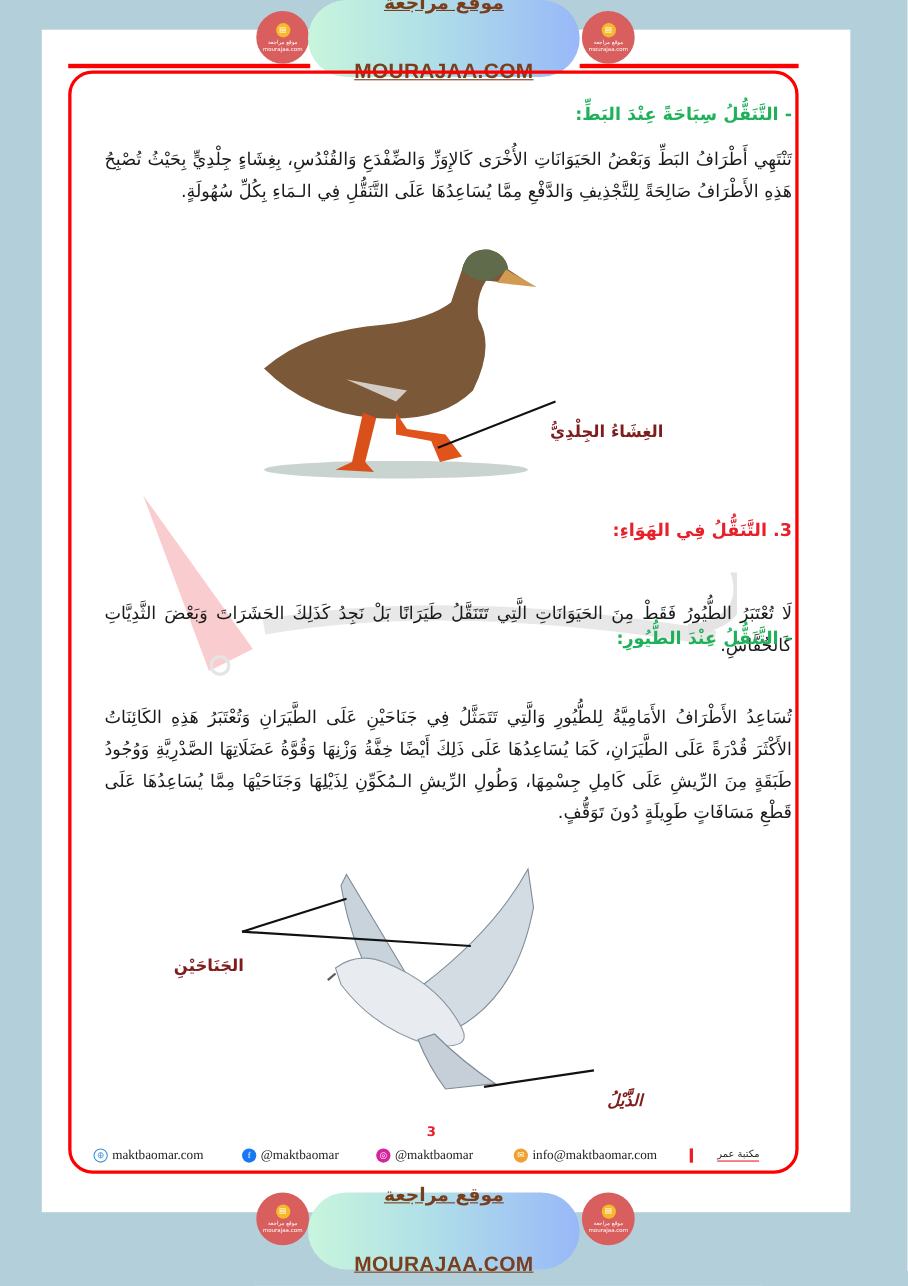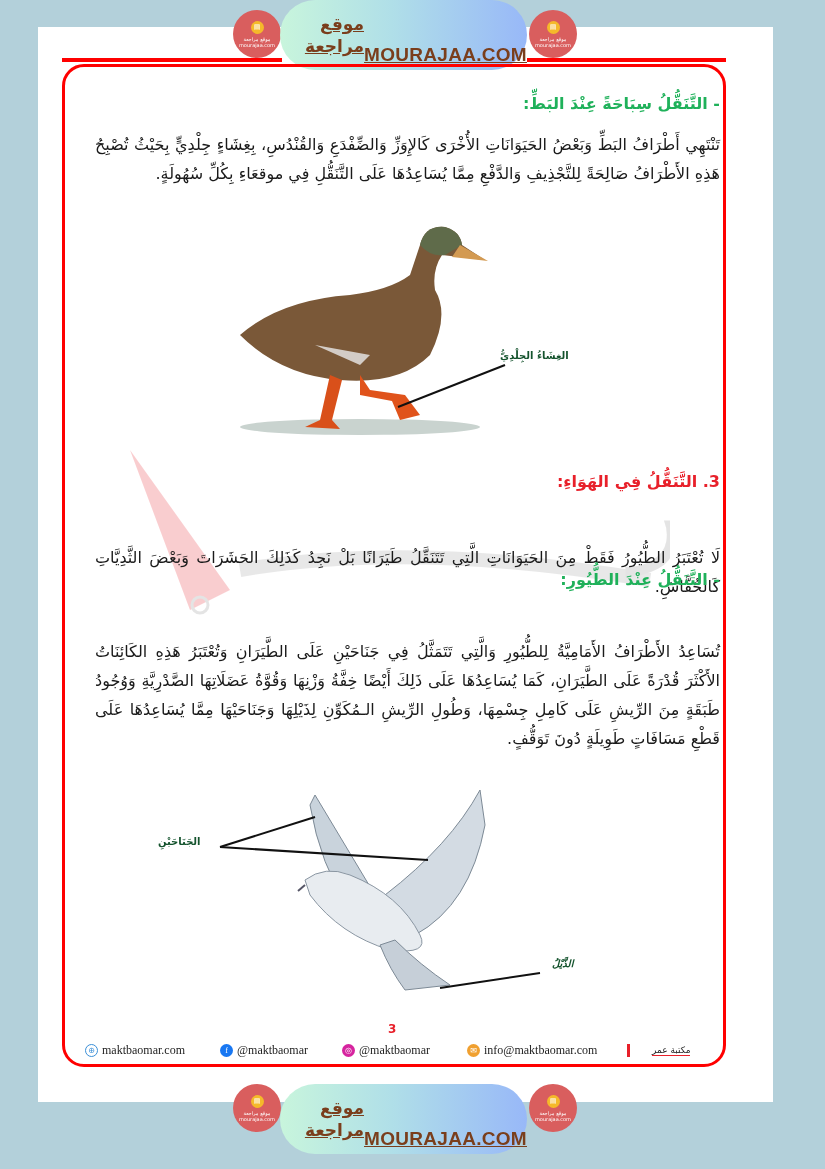--- a/index.html
+++ b/index.html
@@ -17,21 +17,21 @@
     position: absolute; left: 62px; top: 64px; width: 664px; height: 1003px;
     border: 3px solid #ff0000; border-radius: 22px;
   }
   
   .banner { position: absolute; left: 0; width: 825px; height: 80px; }
   .banner.top { top: 0; }
   .banner.bottom { top: 1080px; }
   .pill {
     position: absolute; left: 280px; width: 247px; height: 70px; border-radius: 35px;
     background: linear-gradient(90deg, #c8f5dc 0%, #b0dfe8 45%, #98b8f8 100%);
-    display: flex; align-items: center; justify-content: center;
+    display: flex; flex-direction: column; align-items: center; justify-content: center;
   }
   .banner.top .pill { top: 0; }
   .banner.bottom .pill { top: 4px; }
   .pill .ar {
     font-family: "DejaVu Sans", sans-serif; font-weight: bold; color: #7a3e1c;
     font-size: 17px; text-decoration: underline; line-height: 22px; direction: rtl;
   }
   .pill .en {
     font-family: "Liberation Sans", sans-serif; font-weight: bold; color: #7a3e1c;
     font-size: 19px; text-decoration: underline; line-height: 24px; letter-spacing: 0.3px; margin-top: 40px;
@@ -56,21 +56,21 @@
     position: absolute; right: 105px; font-weight: bold; font-size: 16px; direction: rtl;
   }
   .heading.green { color: #1fb15a; }
   .heading.red { color: #e8202a; }
   .para {
     position: absolute; right: 105px; width: 625px; direction: rtl; text-align: justify;
     font-size: 16px; line-height: 29px; color: #1a1a1a;
   }
   .figure { position: absolute; }
   .label {
-    position: absolute; font-weight: bold; font-size: 10px; color: #14532d; direction: rtl; white-space: nowrap;
+    position: absolute; font-weight: bold; font-size: 15px; color: #7f1d1d; direction: rtl; white-space: nowrap; margin-top: 33px;
   }
   .pagenum {
     position: absolute; left: 388px; top: 1022px; color: #e8202a; font-weight: bold; font-size: 12px;
   }
   .footer {
     position: absolute; left: 85px; top: 1040px; width: 620px; height: 20px;
     display: flex; align-items: center; font-family: "Liberation Serif", serif; font-size: 12px; color: #222;
   }
   .footer .item { display: flex; align-items: center; gap: 4px; }
   .ficon { width: 13px; height: 13px; border-radius: 50%; display: inline-flex; align-items: center; justify-content: center; font-size: 8px; color: #fff; }
@@ -103,21 +103,21 @@
 <div class="frame"></div>
 
 <svg class="watermark" viewBox="0 0 560 200">
   <path d="M20 20 L120 160 L80 180 Z" fill="#e8202a"></path>
   <circle cx="90" cy="175" r="8" fill="none" stroke="#888" stroke-width="3"></circle>
   <path d="M130 140 Q300 110 540 150" stroke="#999" stroke-width="14" fill="none"></path>
   <text x="520" y="120" font-size="110" fill="#888" text-anchor="end" font-family="DejaVu Sans, sans-serif" direction="rtl">مكتبة عمر</text>
 </svg>
 
 <div class="heading green" style="top:94px;">-   التَّنَقُّلُ سِبَاحَةً عِنْدَ البَطِّ:</div>
-<div class="para" style="top:130px;">تَنْتَهِي أَطْرَافُ البَطِّ وَبَعْضُ الحَيَوَانَاتِ الأُخْرَى كَالإِوَزِّ وَالضِّفْدَعِ وَالقُنْدُسِ، بِغِشَاءٍ جِلْدِيٍّ بِحَيْثُ تُصْبِحُ هَذِهِ الأَطْرَافُ صَالِحَةً لِلتَّجْذِيفِ وَالدَّفْعِ مِمَّا يُسَاعِدُهَا عَلَى التَّنَقُّلِ فِي موقعَاءِ بِكُلِّ سُهُولَةٍ.</div>
+<div class="para" style="top:130px;">تَنْتَهِي أَطْرَافُ البَطِّ وَبَعْضُ الحَيَوَانَاتِ الأُخْرَى كَالإِوَزِّ وَالضِّفْدَعِ وَالقُنْدُسِ، بِغِشَاءٍ جِلْدِيٍّ بِحَيْثُ تُصْبِحُ هَذِهِ الأَطْرَافُ صَالِحَةً لِلتَّجْذِيفِ وَالدَّفْعِ مِمَّا يُسَاعِدُهَا عَلَى التَّنَقُّلِ فِي الـمَاءِ بِكُلِّ سُهُولَةٍ.</div>
 
 <svg class="figure" style="left:220px;top:205px;" width="420" height="245">
   <ellipse cx="140" cy="222" rx="120" ry="8" fill="#c9d3cf"></ellipse>
   <path d="M20 130 Q60 95 130 90 Q170 85 190 70 L200 40 Q205 20 225 22 Q240 26 242 40 L265 55 L222 50 Q212 65 215 85 Q230 110 210 150 Q180 180 120 175 Q60 170 20 130 Z" fill="#7a5838"></path>
   <path d="M200 40 Q205 20 225 22 Q240 26 242 40 L225 50 Q210 52 200 40 Z" fill="#5f6b4a"></path>
   <path d="M240 40 L268 56 L232 52 Z" fill="#d39a52"></path>
   <path d="M95 140 L150 150 L140 160 Z" fill="#eaeaea" opacity="0.8"></path>
   <path d="M110 170 L100 215 L85 222 L120 224 L112 215 L122 175 Z" fill="#d9501a"></path>
   <path d="M140 170 L150 185 L185 190 L200 210 L180 215 L172 196 L140 190 Z" fill="#e0531b"></path>
   <line x1="178" y1="202" x2="285" y2="160" stroke="#111" stroke-width="2"></line>

